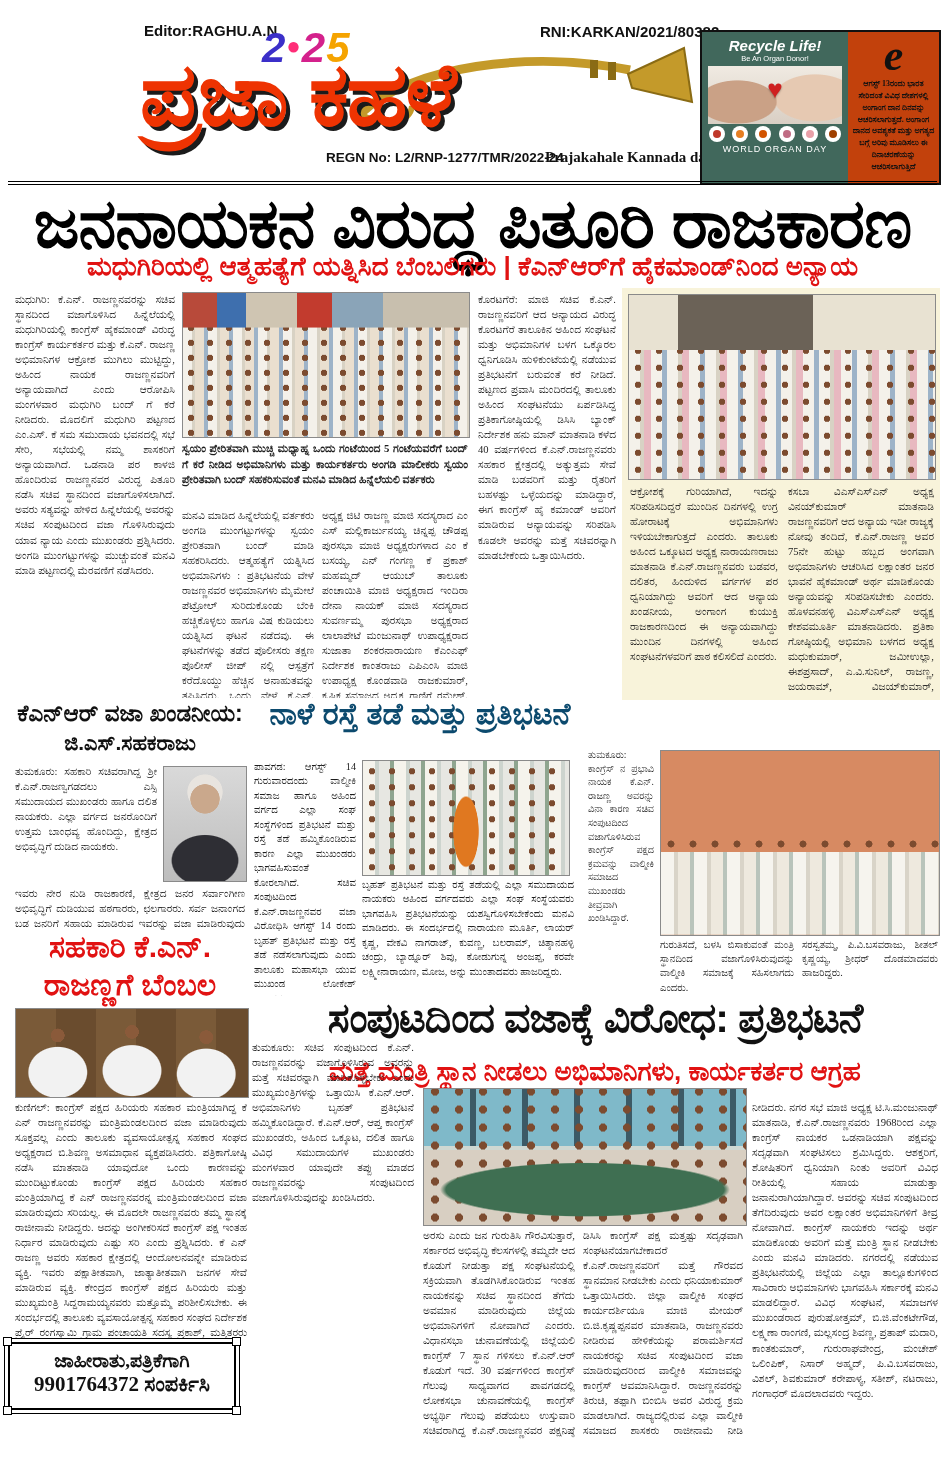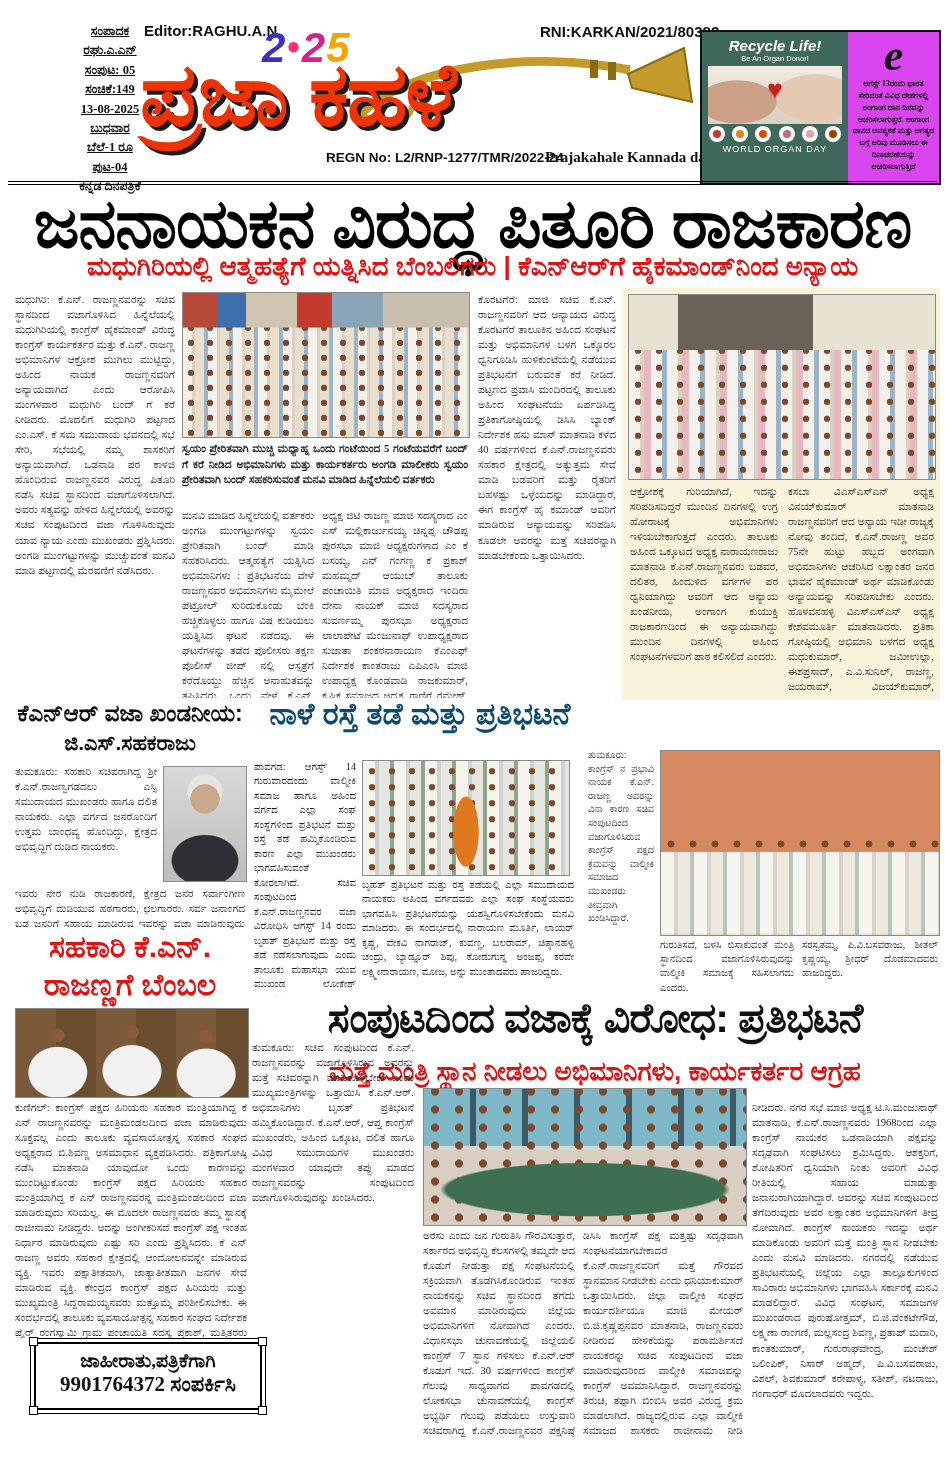--- a/index.html
+++ b/index.html
@@ -25,21 +25,21 @@
     text-align:left;font-size:88px;line-height:1.2;font-weight:900;color:#ee3302;
     text-shadow:4px 4px 0 #1b1b1b;letter-spacing:-2px;font-family:"Liberation Sans",sans-serif;}
   .rni{position:absolute;left:540px;top:23px;font-family:"Liberation Sans",sans-serif;
        font-weight:bold;font-size:15px;}
   .regn{position:absolute;left:326px;top:150px;font-family:"Liberation Sans",sans-serif;
         font-weight:bold;font-size:13.5px;}
   .tagline{position:absolute;left:545px;top:149px;font-weight:bold;font-size:15px;}
   .hrule{position:absolute;left:8px;width:929px;border-top:1.5px solid #000;}
   
   .organ-ad{position:absolute;left:700px;top:30px;width:237px;height:151px;
-            border:2px solid #111;display:flex;background:#d946ef;}
+            border:2px solid #111;display:flex;background:#c2410c;}
   .oa-left{width:146px;background:#41685c;color:#fff;text-align:center;position:relative;
            font-family:"Liberation Sans",sans-serif;}
   .oa-title{font-size:15px;font-weight:bold;font-style:italic;margin-top:5px;}
   .oa-sub{font-size:7.5px;}
   .oa-hands{height:58px;margin:3px 6px 2px 6px;position:relative;
     background:radial-gradient(ellipse 40px 22px at 22% 62%,#caa186 96%,transparent),
                radial-gradient(ellipse 42px 24px at 80% 55%,#e6c9b2 96%,transparent),
                linear-gradient(180deg,#f0eae2,#d9cfc4);}
   .oa-heart{position:absolute;left:0;right:0;top:8px;text-align:center;font-size:26px;
             color:#cf2020;text-shadow:0 1px 2px rgba(0,0,0,.35);}
@@ -104,21 +104,21 @@
   .photo-table{left:15px;top:1008px;width:232px;height:88px;
     background-image:
       radial-gradient(circle 7px at 18% 30%,#8a5a3a 96%,transparent),
       radial-gradient(circle 7px at 50% 26%,#8a5a3a 96%,transparent),
       radial-gradient(circle 7px at 82% 32%,#8a5a3a 96%,transparent),
       radial-gradient(ellipse 30px 26px at 18% 72%,#f2f2f2 96%,transparent),
       radial-gradient(ellipse 30px 26px at 50% 70%,#f2f2f2 96%,transparent),
       radial-gradient(ellipse 30px 26px at 82% 74%,#f2f2f2 96%,transparent),
       repeating-linear-gradient(90deg,#7a5a38 0 40px,#6a4c2e 40px 80px);}
   .kunigal{left:15px;top:1100px;width:232px;height:238px;}
-  .adbox{position:absolute;left:34px;top:1342px;width:224px;height:64px;border:2px solid #000;
+  .adbox{position:absolute;left:8px;top:1342px;width:224px;height:64px;border:2px solid #000;
          outline:1px solid #000;outline-offset:3px;text-align:center;background:#fff;}
   .adbox .l1{font-size:19px;font-weight:bold;margin-top:6px;}
   .adbox .l2{font-size:21px;font-weight:bold;}
   .corner{position:absolute;width:7px;height:7px;border:1px solid #000;background:#fff;}
   .rasta-h{position:absolute;left:250px;top:697px;width:340px;text-align:center;font-size:30px;
            font-weight:900;color:#0c4a6e;font-family:"Liberation Sans",sans-serif;}
   .rasta-col1{left:254px;top:760px;width:102px;height:236px;font-size:10.2px;}
   .photo-standing{left:362px;top:760px;width:206px;height:114px;
     background-image:
       radial-gradient(ellipse 13px 36px at 50% 62%,#e07820 95%,transparent),
@@ -159,31 +159,20 @@
     background-repeat:no-repeat,repeat,no-repeat,no-repeat;}
   .samp-col2{left:423px;top:1228px;width:152px;height:212px;}
   .samp-col3{left:583px;top:1228px;width:160px;height:212px;}
   .samp-col4{left:752px;top:1100px;width:186px;height:300px;}
 </style>
 </head>
 <body>
 
 <div id="page">
 
-  <div class="info-box">
-    <div class="u">ಸಂಪಾದಕ</div>
-    <div class="u">ರಘು.ಎ.ಎನ್</div>
-    <div class="u">ಸಂಪುಟ: 05</div>
-    <div class="u">ಸಂಚಿಕೆ:149</div>
-    <div class="u">13-08-2025</div>
-    <div class="u">ಬುಧವಾರ</div>
-    <div class="u">ಬೆಲೆ-1 ರೂ</div>
-    <div class="u">ಪುಟ-04</div>
-    <div>ಕನ್ನಡ ದಿನಪತ್ರಿಕೆ</div>
-  </div>
 
   <div class="editor">Editor:RAGHU.A.N</div>
 
   <div class="year"><span class="d1">2</span><span class="d0">●</span><span class="d2">2</span><span class="d5">5</span></div>
 
   <svg class="trumpet" viewBox="0 0 370 120">
     <path d="M20 78 C 70 30, 190 14, 290 34" stroke="#c49a2a" stroke-width="9" fill="none"></path>
     <path d="M20 78 C 45 92, 70 88, 72 70" stroke="#c49a2a" stroke-width="6" fill="none"></path>
     <path d="M288 38 L 344 12 L 352 66 L 292 52 Z" fill="#c49a2a" stroke="#8a6b14" stroke-width="2"></path>
     <rect x="250" y="24" width="8" height="18" fill="#8a6b14"></rect>

